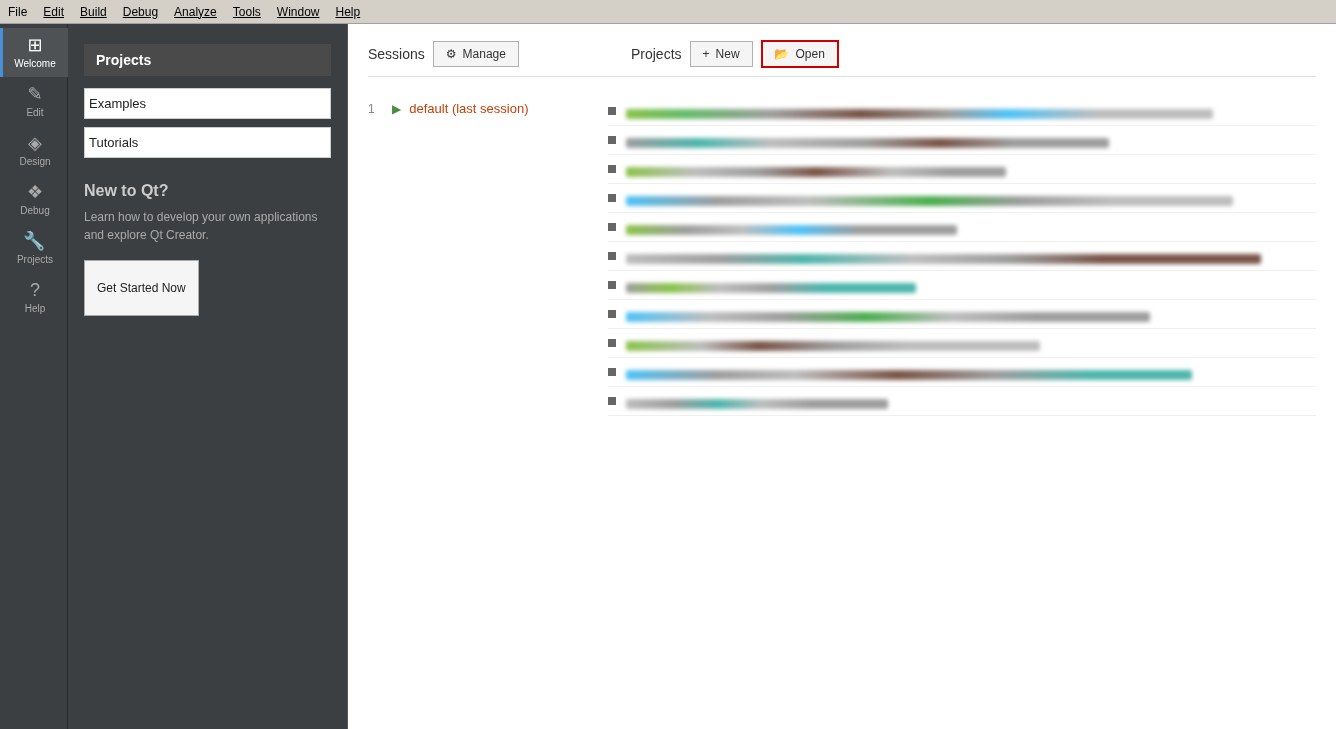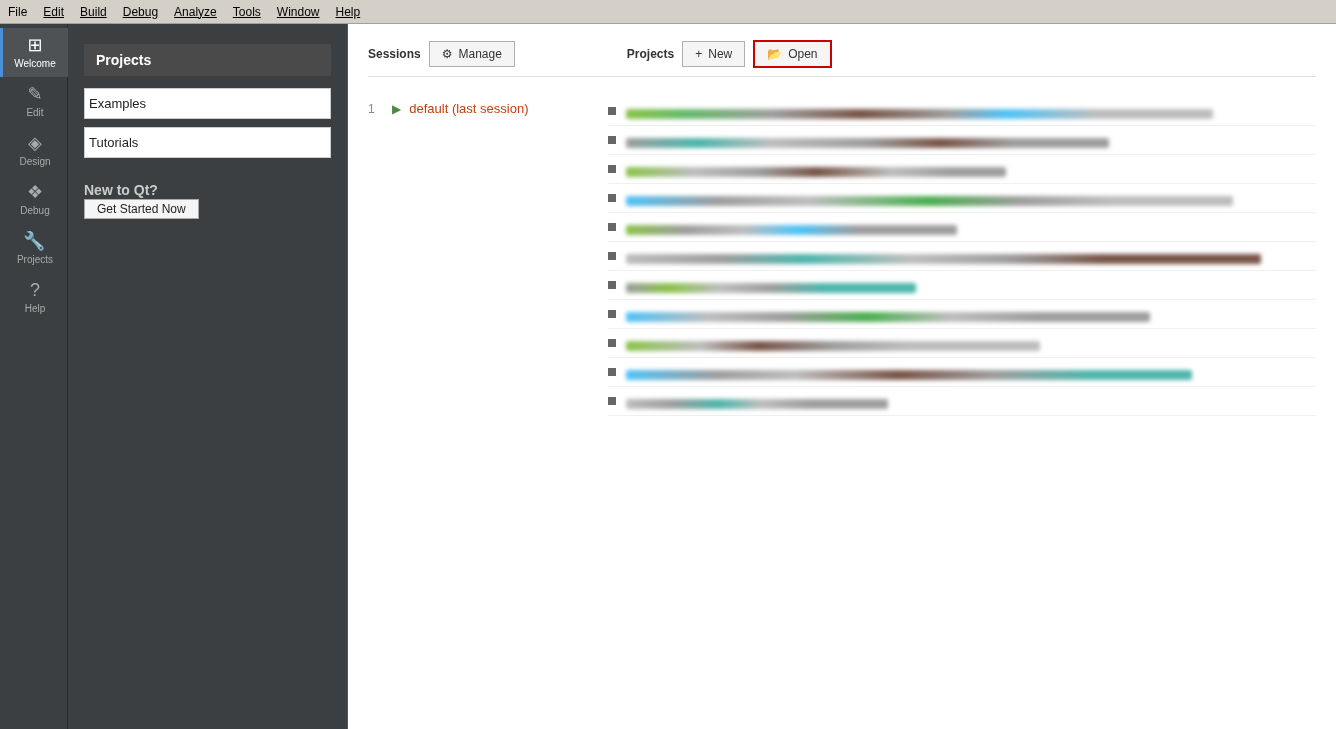--- a/index.html
+++ b/index.html
@@ -100,34 +100,34 @@
       font-size: 13px;
       cursor: pointer;
       margin-bottom: 8px;
     }
 
     .new-to-qt {
       margin-top: 24px;
     }
     .new-to-qt h3 {
       color: #ccc;
-      font-size: 14px;
-      margin-bottom: 1px;
+      font-size: 16px;
+      margin-bottom: 8px;
     }
     .new-to-qt p {
       color: #aaa;
       font-size: 12px;
       line-height: 1.5;
       margin-bottom: 16px;
     }
     .get-started-btn {
       background: #f5f5f5;
       border: 1px solid #aaa;
       color: #222;
-      padding: 2px 12px;
+      padding: 20px 12px;
       font-size: 12px;
       cursor: pointer;
     }
 
     
     .right-panel {
       flex: 1;
       background: #fff;
       padding: 16px 20px;
       overflow-y: auto;
@@ -136,23 +136,23 @@
     
     .right-header {
       display: flex;
       align-items: center;
       gap: 32px;
       margin-bottom: 20px;
       padding-bottom: 8px;
       border-bottom: 1px solid #e0e0e0;
     }
     .section-label {
-      font-size: 12px;
+      font-size: 14px;
       color: #333;
-      font-weight: bold;
+      font-weight: normal;
     }
     .header-group {
       display: flex;
       align-items: center;
       gap: 8px;
     }
     .manage-btn {
       background: #f5f5f5;
       border: 1px solid #b0b0b0;
       color: #333;
@@ -317,20 +317,21 @@
   <div class="content">
 
     <div class="left-panel">
       <div class="panel-title">Projects</div>
 
       <button class="nav-button">Examples</button>
       <button class="nav-button">Tutorials</button>
 
       <div class="new-to-qt">
         <h3>New to Qt?</h3>
+        <p>Learn how to develop your own applications and explore Qt Creator.</p>
         <button class="get-started-btn">Get Started Now</button>
       </div>
     </div>
 
     <div class="right-panel">
 
       <div class="right-header">
 
         <div class="header-group">
           <span class="section-label">Sessions</span>

